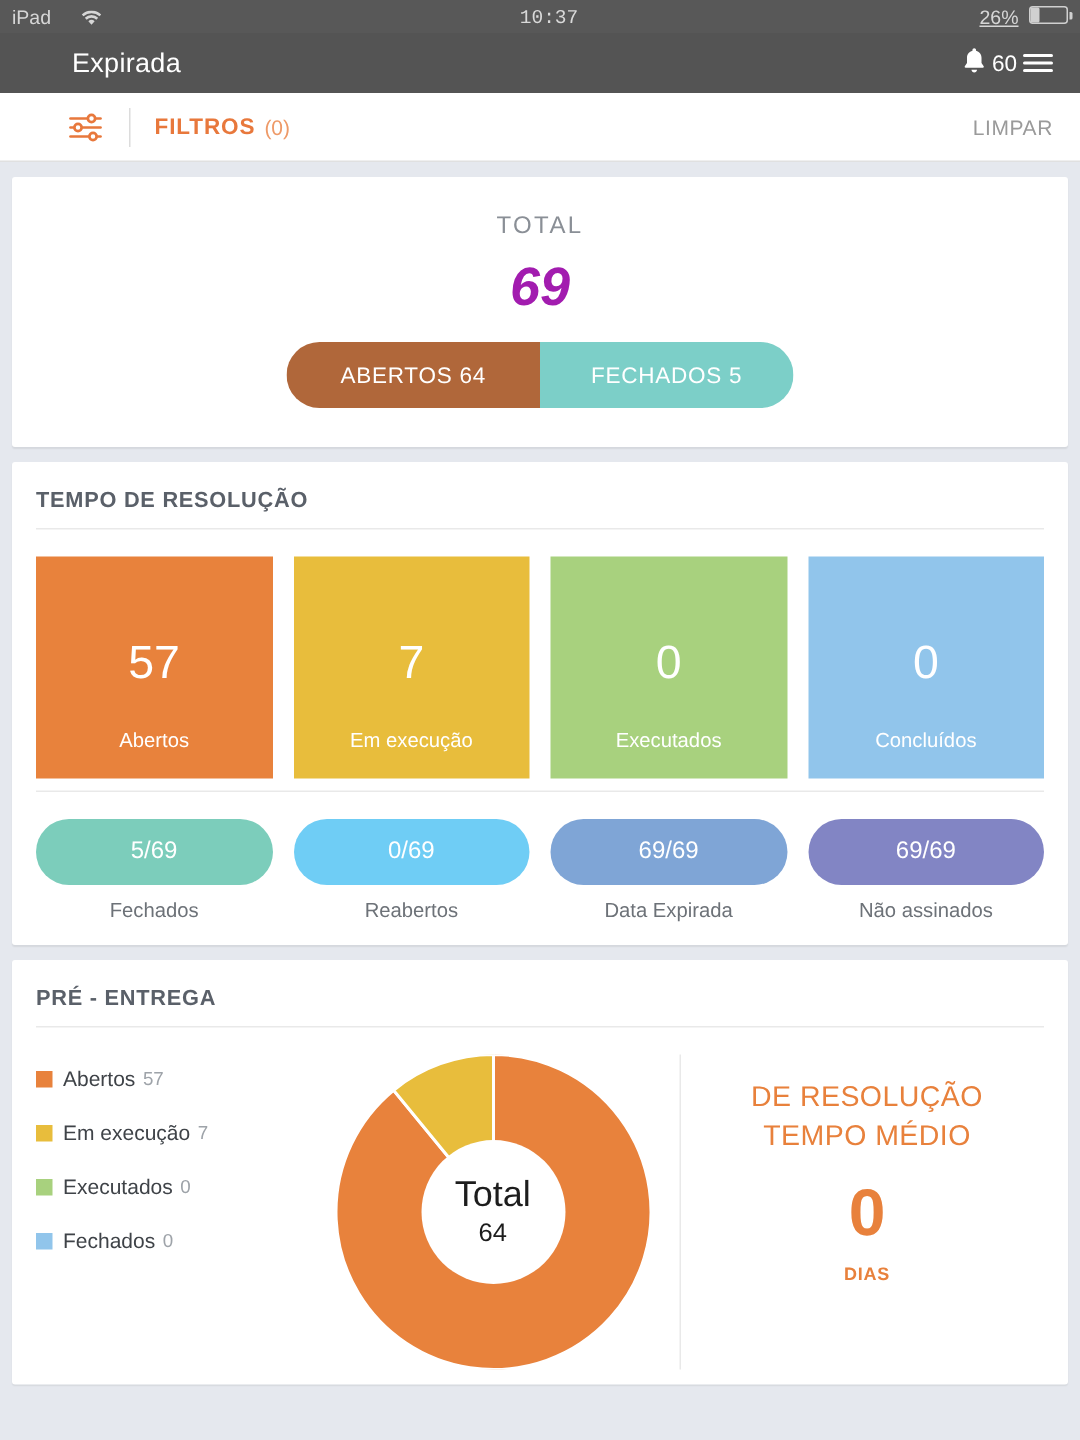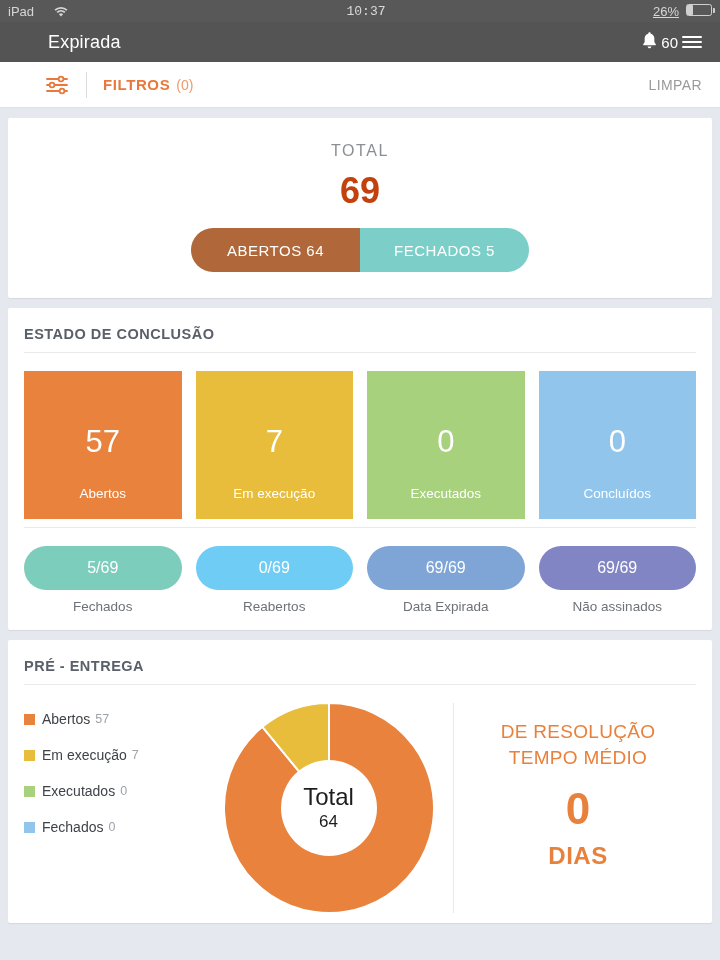--- a/index.html
+++ b/index.html
@@ -71,21 +71,21 @@
   }
   .section-title {
     font-size: 14.5px; font-weight: bold; color: #5a6069;
     letter-spacing: .5px; padding: 2px 0 10px 0;
   }
   .rule { height: 1px; background: #e9e9e9; margin-bottom: 18px; }
 
   
   .total-card { padding: 24px 16px 26px 16px; text-align: center; }
   .total-label { font-size: 16px; color: #8a8f96; letter-spacing: 1.6px; }
-  .total-number { font-size: 36px; font-weight: bold; color: #c2410c; margin: 10px 0 16px 0; }
+  .total-number { font-size: 36px; font-weight: bold; color: #a21caf; margin: 10px 0 16px 0; font-style: italic; }
   .toggle {
     display: inline-flex; border-radius: 22px; overflow: hidden;
     width: 338px; height: 44px;
   }
   .toggle div {
     flex: 1; display: flex; align-items: center; justify-content: center;
     color: #fff; font-size: 15px; letter-spacing: .5px;
   }
   .toggle .t-open { background: #b0673a; }
   .toggle .t-closed { background: #7ccfc8; }
@@ -121,21 +121,21 @@
     position: absolute; left: 50%; top: 50%; transform: translate(-50%,-50%);
     width: 96px; height: 96px; background: #fff; border-radius: 50%;
     display: flex; flex-direction: column; align-items: center; justify-content: center;
   }
   .hole .h1 { font-size: 24px; color: #1d1d1d; line-height: 1; }
   .hole .h2 { font-size: 17px; color: #1d1d1d; margin-top: 3px; }
   .vsep { width: 1px; background: #e9e9e9; margin: 0 6px 0 10px; }
   .avg { width: 236px; text-align: center; padding-top: 16px; }
   .avg-title { color: #e8813c; font-size: 19px; line-height: 1.35; letter-spacing: .3px; }
   .avg-num { color: #e8813c; font-size: 44px; font-weight: bold; margin: 14px 0 8px 0; }
-  .avg-unit { color: #e8813c; font-size: 24px; font-weight: bold; letter-spacing: .5px; }
+  .avg-unit { color: #e8813c; font-size: 12px; font-weight: bold; letter-spacing: .5px; }
 </style>
 </head>
 <body>
 
 <div class="status-bar">
   <div class="sb-left">
     <span>iPad</span>
     <span class="wifi-icon">
       <svg viewBox="0 0 16 12" width="14" height="11">
         <path d="M8 10.6 L5.6 7.9 A3.6 3.6 0 0 1 10.4 7.9 Z" fill="#d6d6d6"></path>
@@ -197,21 +197,21 @@
   <div class="card total-card">
     <div class="total-label">TOTAL</div>
     <div class="total-number">69</div>
     <div class="toggle">
       <div class="t-open" style="background: rgb(176, 103, 58);">ABERTOS 64</div>
       <div class="t-closed" style="background: rgb(124, 207, 200);">FECHADOS 5</div>
     </div>
   </div>
 
   <div class="card">
-    <div class="section-title">ESTADO DE CONCLUSÃO</div>
+    <div class="section-title">TEMPO DE RESOLUÇÃO</div>
     <div class="rule"></div>
     <div class="tiles">
       <div class="tile" style="background: rgb(232, 130, 60);">
         <div class="big">57</div>
         <div class="cap">Abertos</div>
       </div>
       <div class="tile" style="background: rgb(232, 189, 60);">
         <div class="big">7</div>
         <div class="cap">Em execução</div>
       </div>

